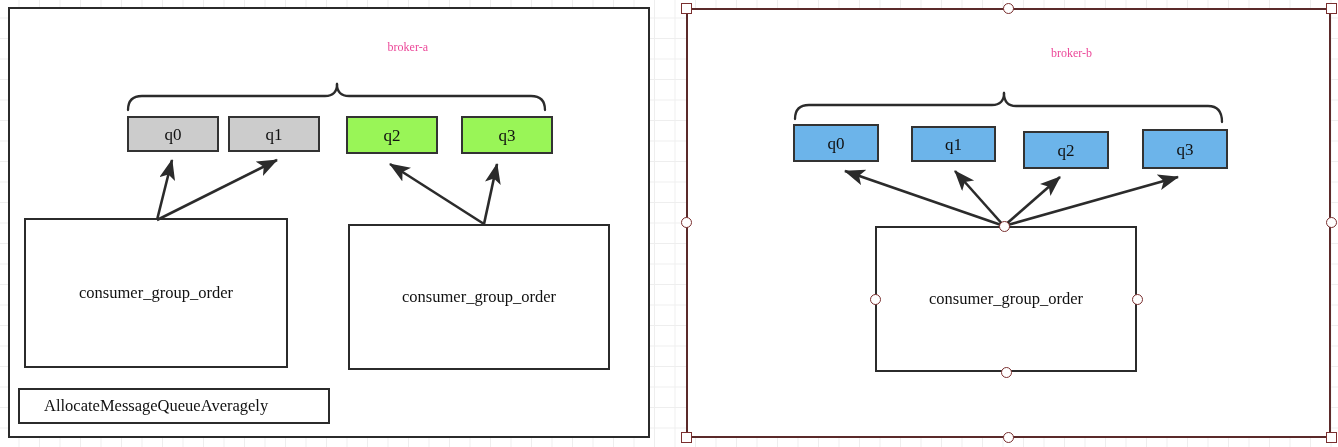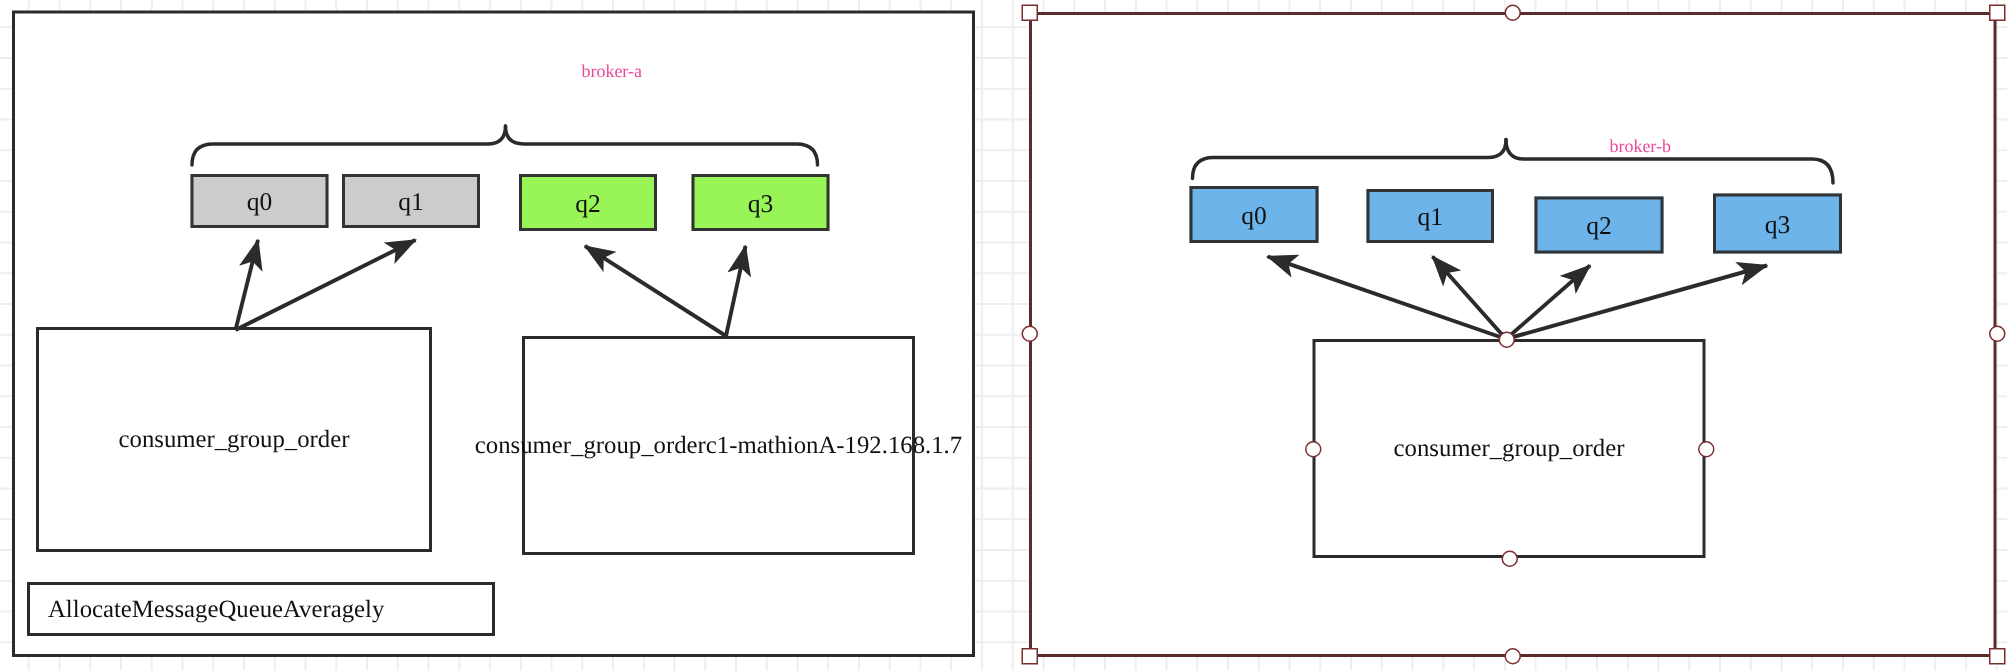--- a/index.html
+++ b/index.html
@@ -61,21 +61,21 @@
     line-height:1.45;
   }
   .cbox .cline{white-space:nowrap;}
 
   
   .strategy-box{
     position:absolute;box-sizing:border-box;
     left:18px;top:388px;width:312px;height:36px;
     border:2px solid #2b2b2b;background:#ffffff;
     display:flex;align-items:center;
-    padding-left:12px;
+    padding-left:24px;
     font-size:16.5px;color:#111111;
     white-space:nowrap;
   }
 
   
   svg.overlay{position:absolute;left:0;top:0;width:1338px;height:447px;overflow:visible;pointer-events:none;}
 
   
   .handle{position:absolute;box-sizing:border-box;background:#ffffff;border:1.6px solid #7a2f2f;}
   .handle.sq{width:11px;height:11px;}
@@ -103,30 +103,29 @@
   </div>
   <div class="qbox" style="left:461px;top:116px;width:92px;height:38px;background:#99f557;">
     <span>q3</span>
   </div>
 
   <div class="cbox" style="left:24px;top:218px;width:264px;height:150px;">
     <div class="cline">consumer_group_order</div>
   </div>
   <div class="cbox" style="left:348px;top:224px;width:262px;height:146px;">
     <div class="cline">consumer_group_order</div>
-    <div class="cline">c1-mathionA-192.168.1.7</div>
   </div>
 
   <div class="strategy-box">
     <span>AllocateMessageQueueAveragely</span>
   </div>
 
   <div class="panel panel-b"></div>
 
-  <div class="broker-title" style="left:914px;top:46px;width:200px;margin-top:44px;">broker-b</div>
+  <div class="broker-title" style="left:892px;top:46px;width:200px;">broker-b</div>
 
   <div class="qbox" style="left:793px;top:124px;width:86px;height:38px;background:#6cb4ea;">
     <span>q0</span>
   </div>
   <div class="qbox" style="left:911px;top:126px;width:85px;height:36px;background:#6cb4ea;">
     <span>q1</span>
   </div>
   <div class="qbox" style="left:1023px;top:131px;width:86px;height:38px;background:#6cb4ea;">
     <span>q2</span>
   </div>

